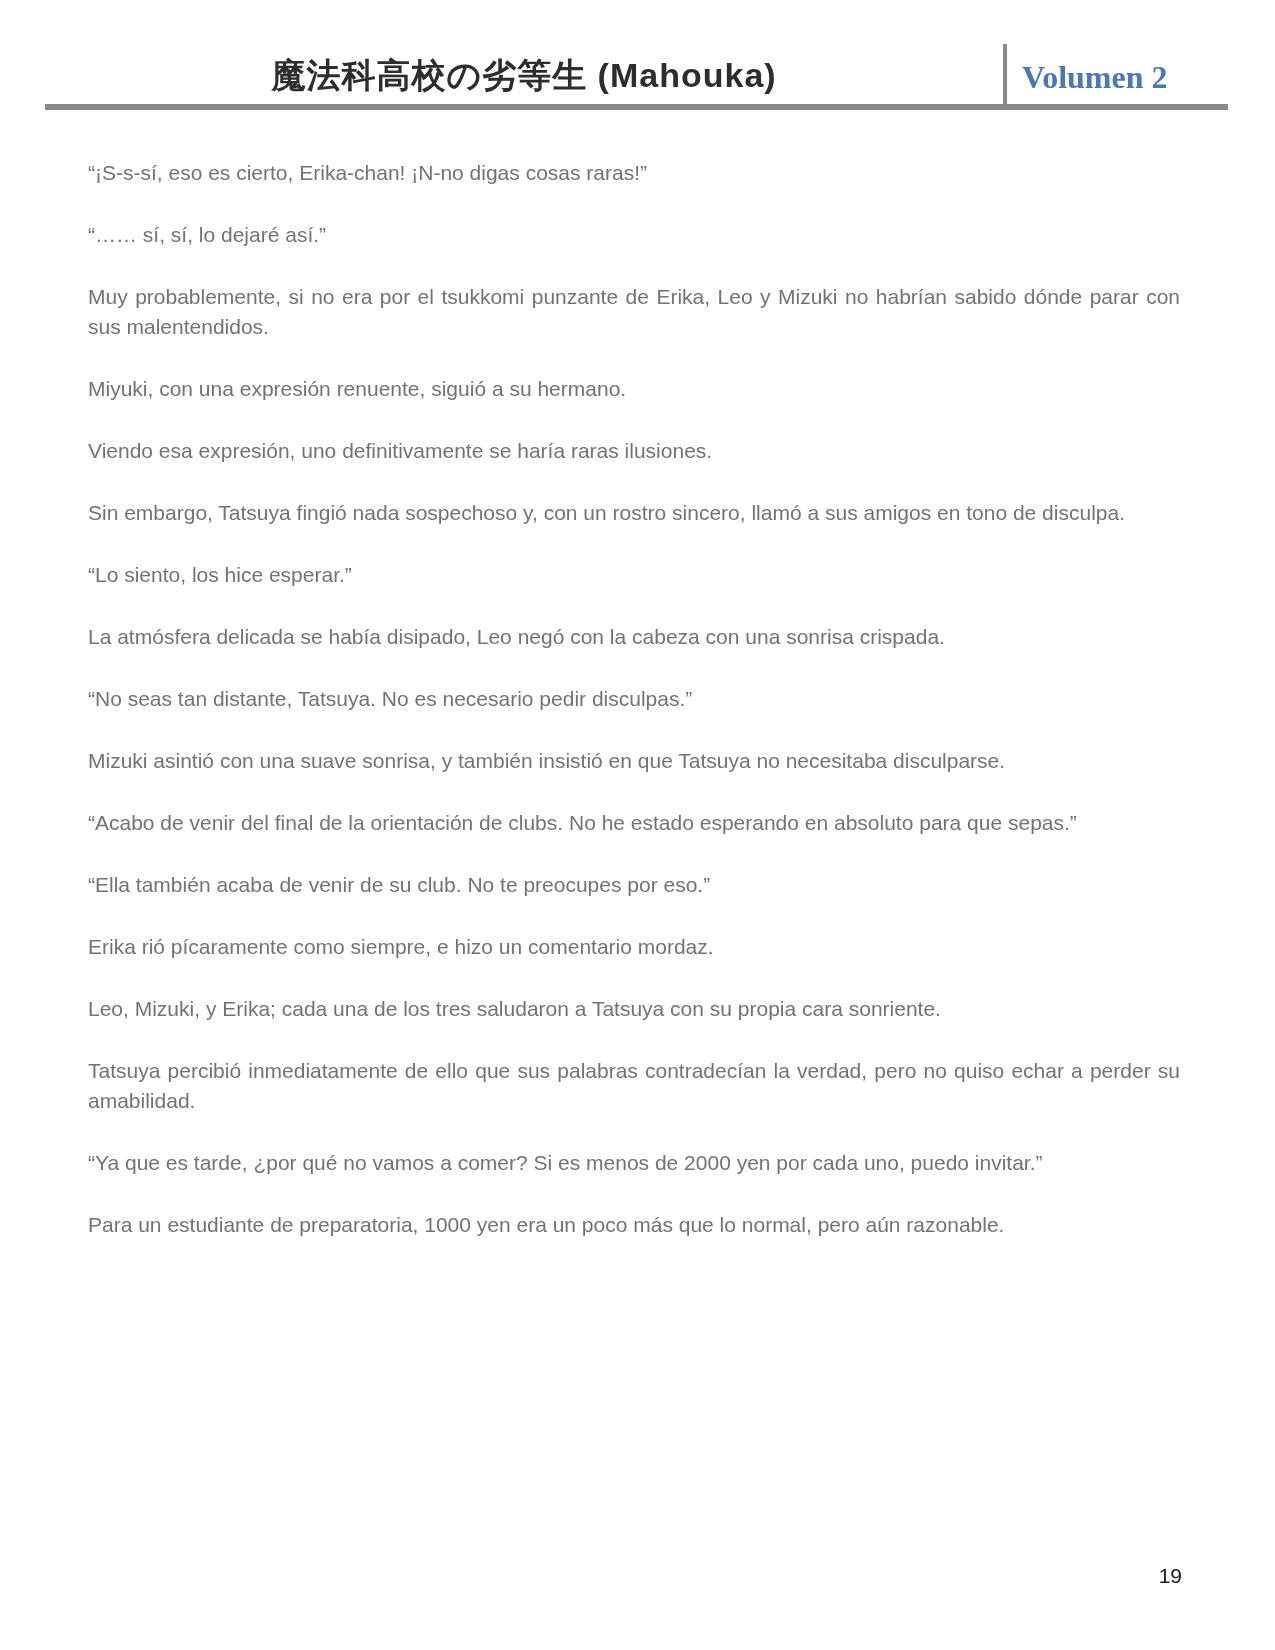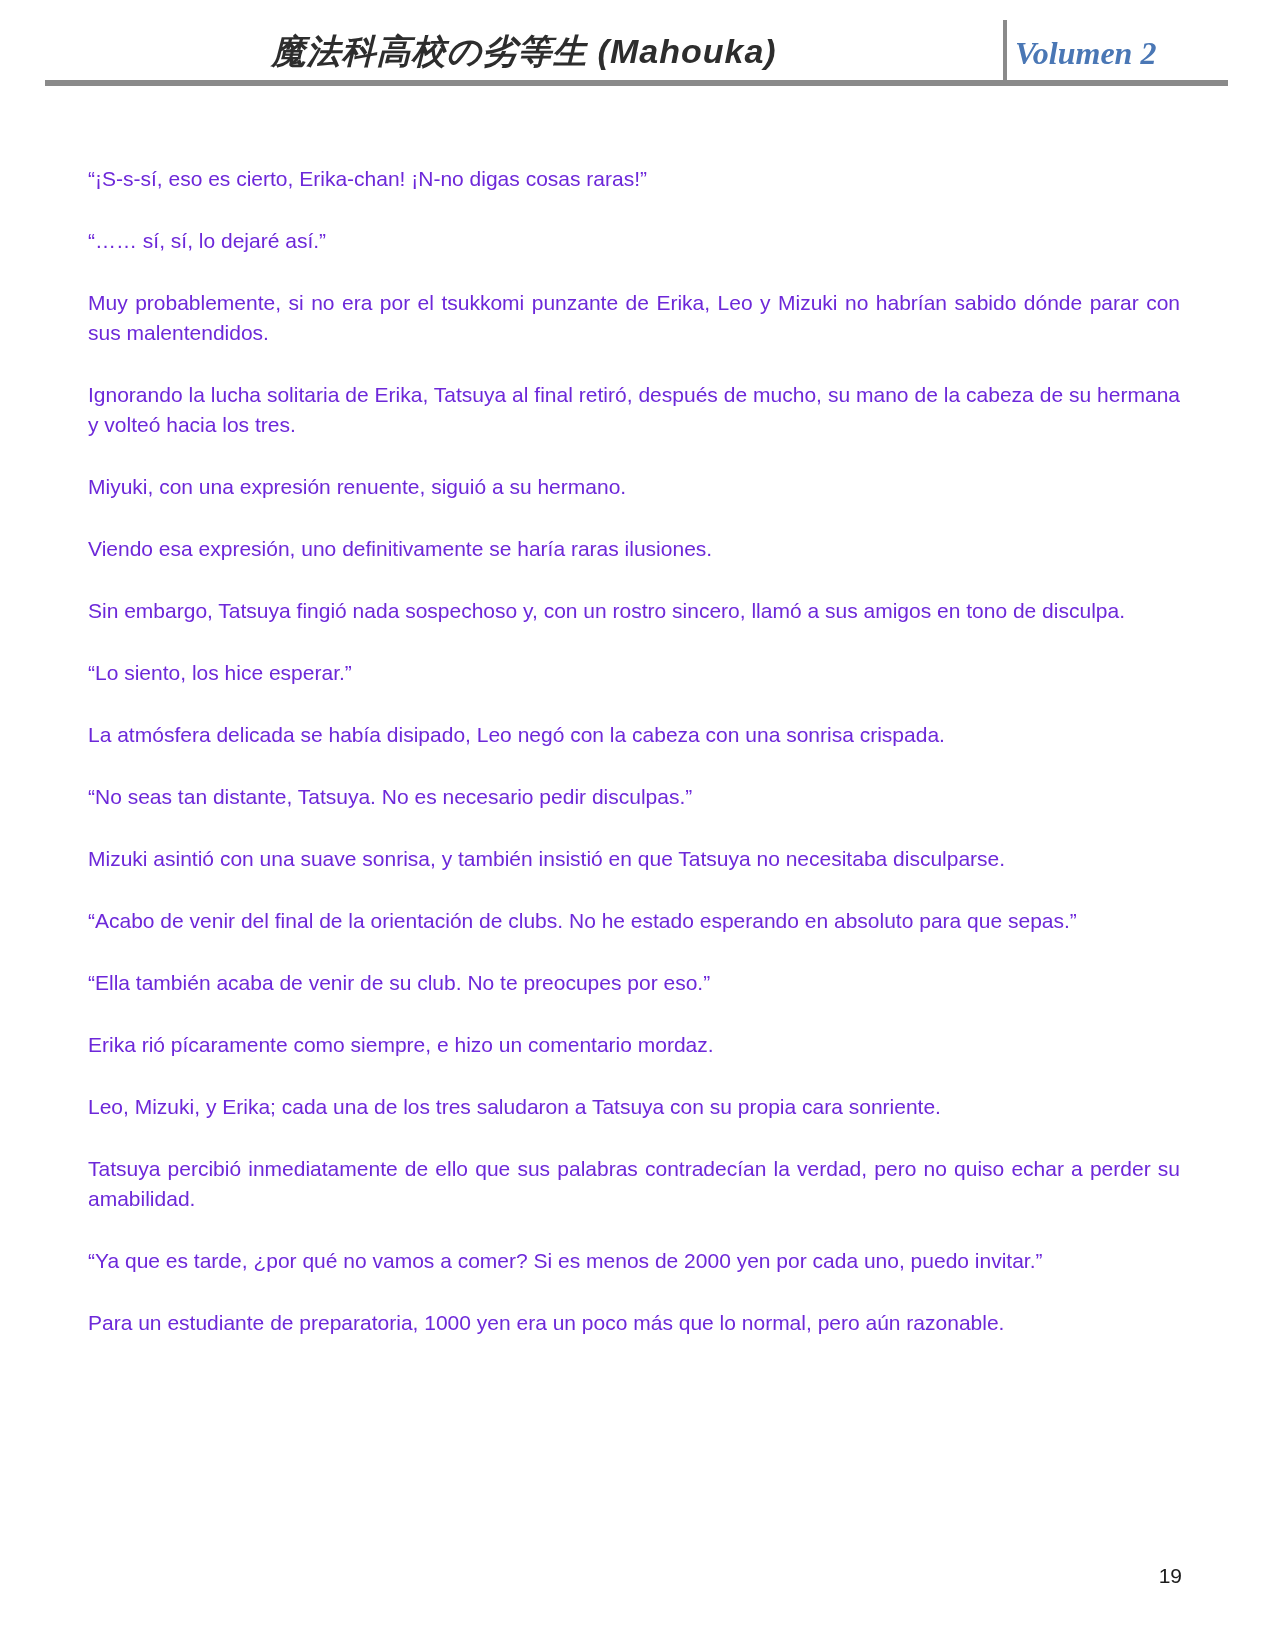--- a/index.html
+++ b/index.html
@@ -13,25 +13,24 @@
     color: #1b1b1b;
     overflow: hidden;
   }
 
   
   .page-header {
     position: absolute;
     top: 0;
     left: 45px;
     width: 1183px;
-    height: 86px;
+    height: 110px;
     border-bottom: 6px solid #8a8a8a;
     display: flex;
     align-items: flex-end;
-    font-style: italic;
   }
   .header-title-cell {
     flex: 0 0 958px;
     text-align: center;
     padding-bottom: 5px;
   }
   .page-title {
     font-size: 34px;
     font-weight: bold;
     color: #2d2d2d;
@@ -39,43 +38,43 @@
     white-space: nowrap;
   }
   .header-divider {
     width: 4px;
     height: 60px;
     background: #8a8a8a;
     align-self: flex-end;
   }
   .header-volume-cell {
     flex: 1 1 auto;
-    padding: 0 0 8px 8px;
+    padding: 0 0 8px 15px;
   }
   .volume-label {
     font-family: "Liberation Serif", serif;
     font-size: 32px;
     font-weight: bold;
     color: #4a77b5;
     white-space: nowrap;
   }
 
   
   .content {
     position: absolute;
     top: 158px;
     left: 88px;
     width: 1092px;
   }
   .content p {
-    margin: 6px 0 32px 0;
+    margin: 0 0 32px 0;
     font-size: 21px;
     line-height: 30px;
     text-align: justify;
-    color: #6d28d9;
+    color: #737373;
   }
 
   
   .page-number {
     position: absolute;
     top: 1563px;
     right: 93px;
     font-size: 21px;
     line-height: 26px;
     color: #1b1b1b;
@@ -92,21 +91,20 @@
   <div class="header-divider"></div>
   <div class="header-volume-cell">
     <span class="volume-label">Volumen 2</span>
   </div>
 </header>
 
 <main class="content">
   <p>“¡S-s-sí, eso es cierto, Erika-chan! ¡N-no digas cosas raras!”</p>
   <p>“…… sí, sí, lo dejaré así.”</p>
   <p>Muy probablemente, si no era por el tsukkomi punzante de Erika, Leo y Mizuki no habrían sabido dónde parar con sus malentendidos.</p>
-  <p>Ignorando la lucha solitaria de Erika, Tatsuya al final retiró, después de mucho, su mano de la cabeza de su hermana y volteó hacia los tres.</p>
   <p>Miyuki, con una expresión renuente, siguió a su hermano.</p>
   <p>Viendo esa expresión, uno definitivamente se haría raras ilusiones.</p>
   <p>Sin embargo, Tatsuya fingió nada sospechoso y, con un rostro sincero, llamó a sus amigos en tono de disculpa.</p>
   <p>“Lo siento, los hice esperar.”</p>
   <p>La atmósfera delicada se había disipado, Leo negó con la cabeza con una sonrisa crispada.</p>
   <p>“No seas tan distante, Tatsuya. No es necesario pedir disculpas.”</p>
   <p>Mizuki asintió con una suave sonrisa, y también insistió en que Tatsuya no necesitaba disculparse.</p>
   <p>“Acabo de venir del final de la orientación de clubs. No he estado esperando en absoluto para que sepas.”</p>
   <p>“Ella también acaba de venir de su club. No te preocupes por eso.”</p>
   <p>Erika rió pícaramente como siempre, e hizo un comentario mordaz.</p>

